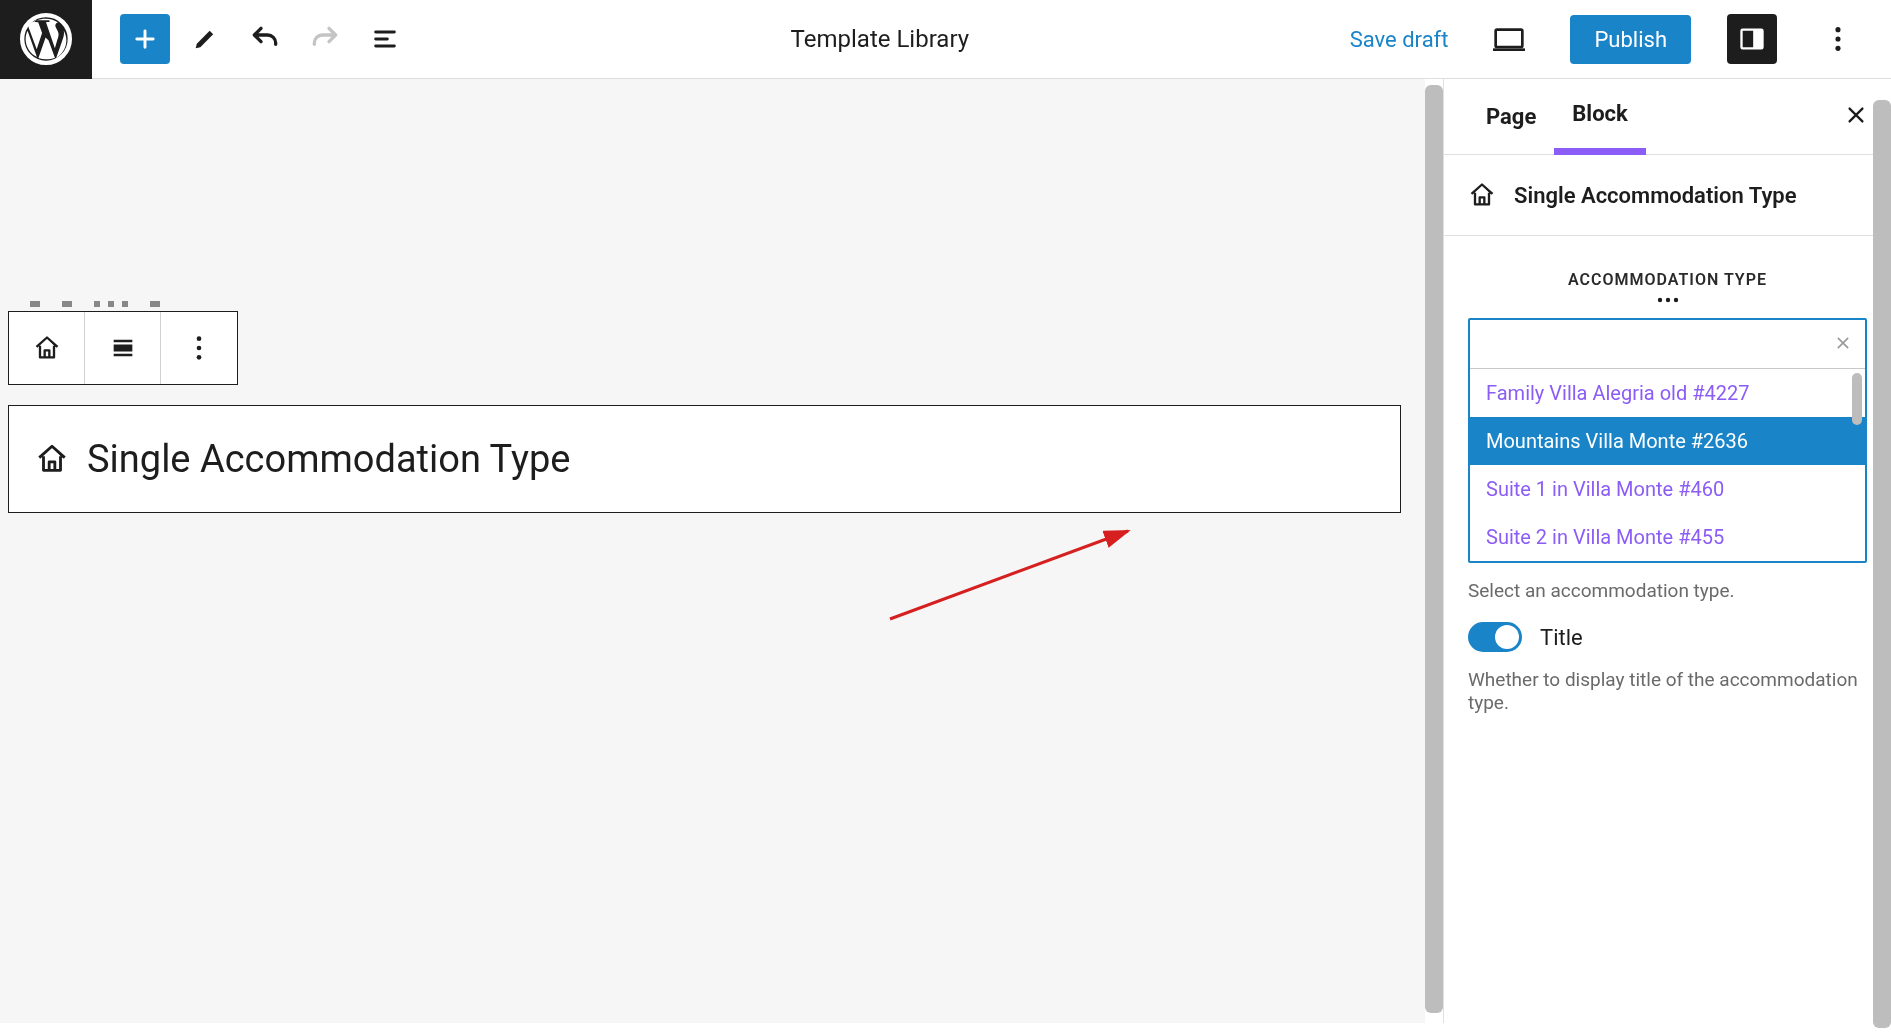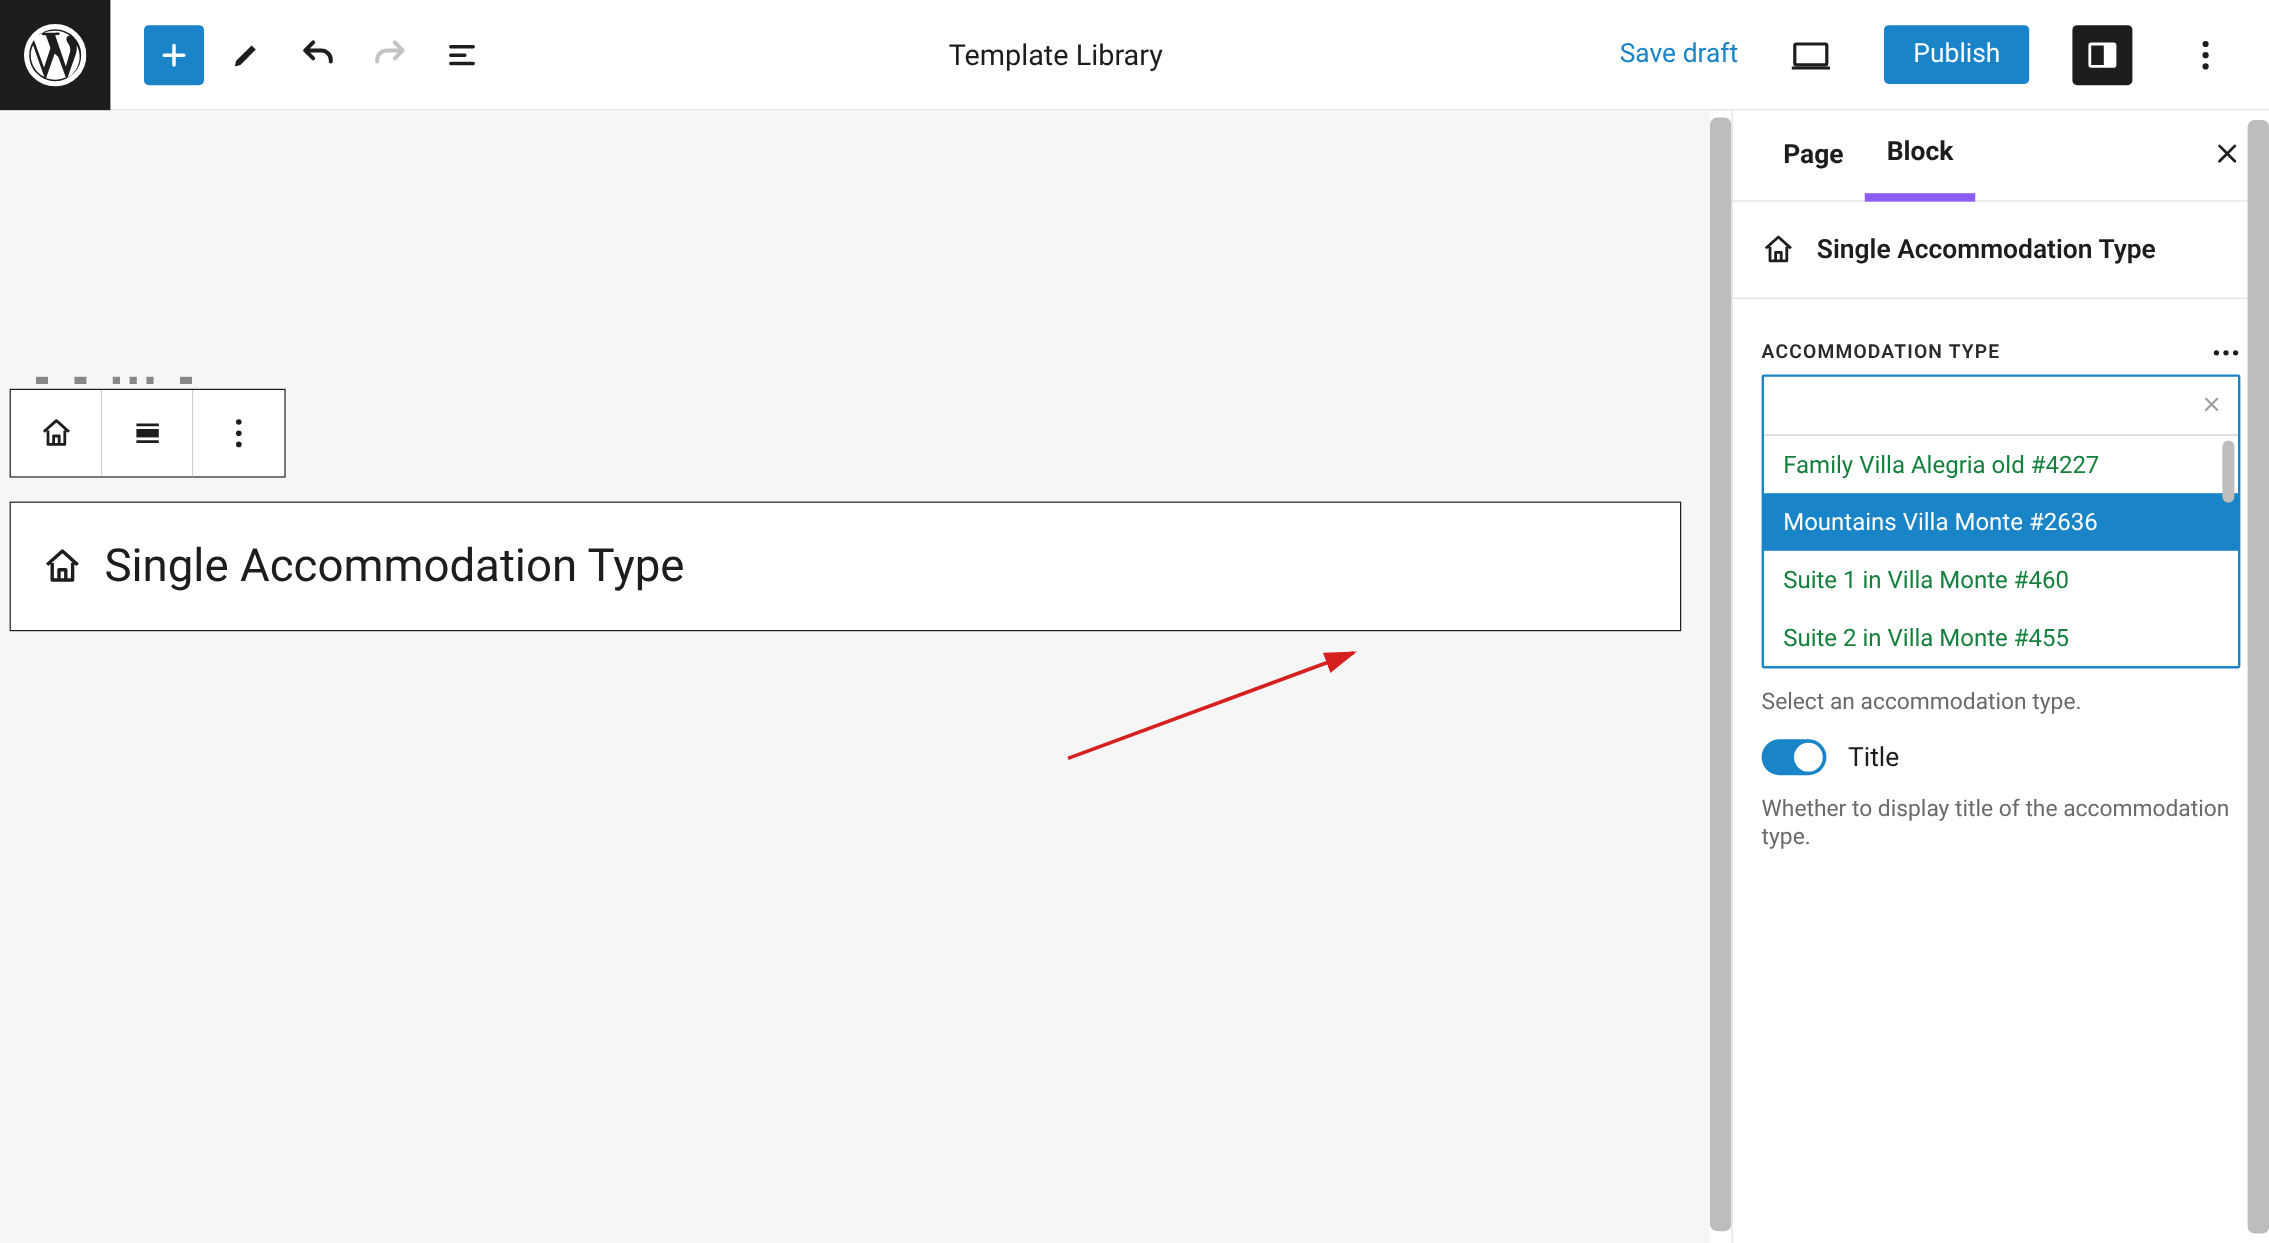--- a/index.html
+++ b/index.html
@@ -1,19 +1,19 @@
 <!DOCTYPE html>
 <html><head>
 <meta charset="utf-8">
 <style>
   * { box-sizing: border-box; margin: 0; padding: 0; font-family: -apple-system, BlinkMacSystemFont, "Segoe UI", Roboto, sans-serif; }
   body { background: #fff; width: 1891px; height: 1036px; overflow: hidden; position: relative; }
 
   
-  .top-toolbar { height: 92px; display: flex; align-items: center; border-bottom: 1px solid #ddd; }
+  .top-toolbar { height: 79px; display: flex; align-items: center; border-bottom: 1px solid #ddd; }
   .wp-logo-box { width: 92px; height: 92px; background: #1d1d1d; display: flex; align-items: center; justify-content: center; }
   .wp-logo-box svg { width: 52px; height: 52px; }
   .tool-group-left { display: flex; align-items: center; gap: 10px; padding-left: 28px; }
   .add-btn { width: 50px; height: 50px; background: #1984c7; display: flex; align-items: center; justify-content: center; border-radius: 4px; cursor: pointer; }
   .add-btn svg { width: 28px; height: 28px; }
   .icon-btn { width: 50px; height: 50px; display: flex; align-items: center; justify-content: center; cursor: pointer; border-radius: 4px; }
   .top-center { flex: 1; text-align: center; font-size: 24px; color: #1d1d1d; }
   .tool-group-right { display: flex; align-items: center; gap: 36px; padding-right: 28px; }
   .save-draft { color: #1984c7; font-size: 22px; cursor: pointer; }
   .publish-btn { background: #1984c7; color: #ffffff; font-size: 22px; padding: 12px 24px; border-radius: 4px; cursor: pointer; }
@@ -47,28 +47,28 @@
   .sb-tab { font-size: 22px; color:#1d1d1d; padding: 22px 18px; cursor:pointer;font-weight:bold; }
   .sb-tab.active { font-weight:700; border-bottom: 7px solid #8b5cf6; }
   .sb-close { margin-left:auto; cursor:pointer; }
 
   .sb-block-header { display:flex; align-items:center; gap:18px; padding: 26px 24px; border-bottom:1px solid #e0e0e0; }
   .sb-block-header-title { font-size:22px; font-weight:600; color:#1d1d1d; }
 
   .sb-section { padding: 20px 24px; }
   .sb-section-head { display:flex; align-items:center; justify-content:space-between; font-size:22px; font-weight:600; cursor:pointer; padding: 4px 0 10px; }
 
-  .sb-field-label { display:flex; justify-content:space-between; align-items:center; font-size:16px; letter-spacing:1px; color:#2a2a2a; font-weight:600; margin: 14px 0 10px; }
+  .sb-field-label { display:flex; justify-content:space-between; align-items:center; font-size:16px; letter-spacing:1px; color:#2a2a2a; font-weight:600; margin: 14px 0 10px; flex-direction: column; }
   .dots-icon { cursor:pointer; }
 
   .combo { border: 2px solid #1984c7; border-radius:2px; }
   .combo-input { height: 48px; display:flex; align-items:center; justify-content:flex-end; padding: 0 14px; }
   .combo-input .x { color:#9a9a9a; font-size:20px; cursor:pointer; }
   .combo-list { border-top:1px solid #c8c8c8; position:relative; }
-  .combo-item { font-size:20px; padding: 12px 16px; cursor:pointer; color:#15803d; }
+  .combo-item { font-size:20px; padding: 12px 16px; cursor:pointer; color:#8b5cf6; }
   .combo-item.selected { background:#1984c7; color:#fff; }
   .combo-scroll { position:absolute; right:3px; top:4px; width:10px; height:52px; background:#bdbdbd; border-radius:5px; }
 
   .sb-help { font-size:19px; color:#6a6a6a; margin-top: 16px; }
 
   .toggle-row { display:flex; align-items:center; gap:18px; margin-top: 20px; }
   .toggle { width: 54px; height: 30px; border-radius: 15px; background:#1984c7; position:relative; cursor:pointer; }
   .toggle .knob { position:absolute; right:3px; top:3px; width:24px; height:24px; background:#fff; border-radius:50%; }
   .toggle-label { font-size:22px; color:#1d1d1d; }
 

